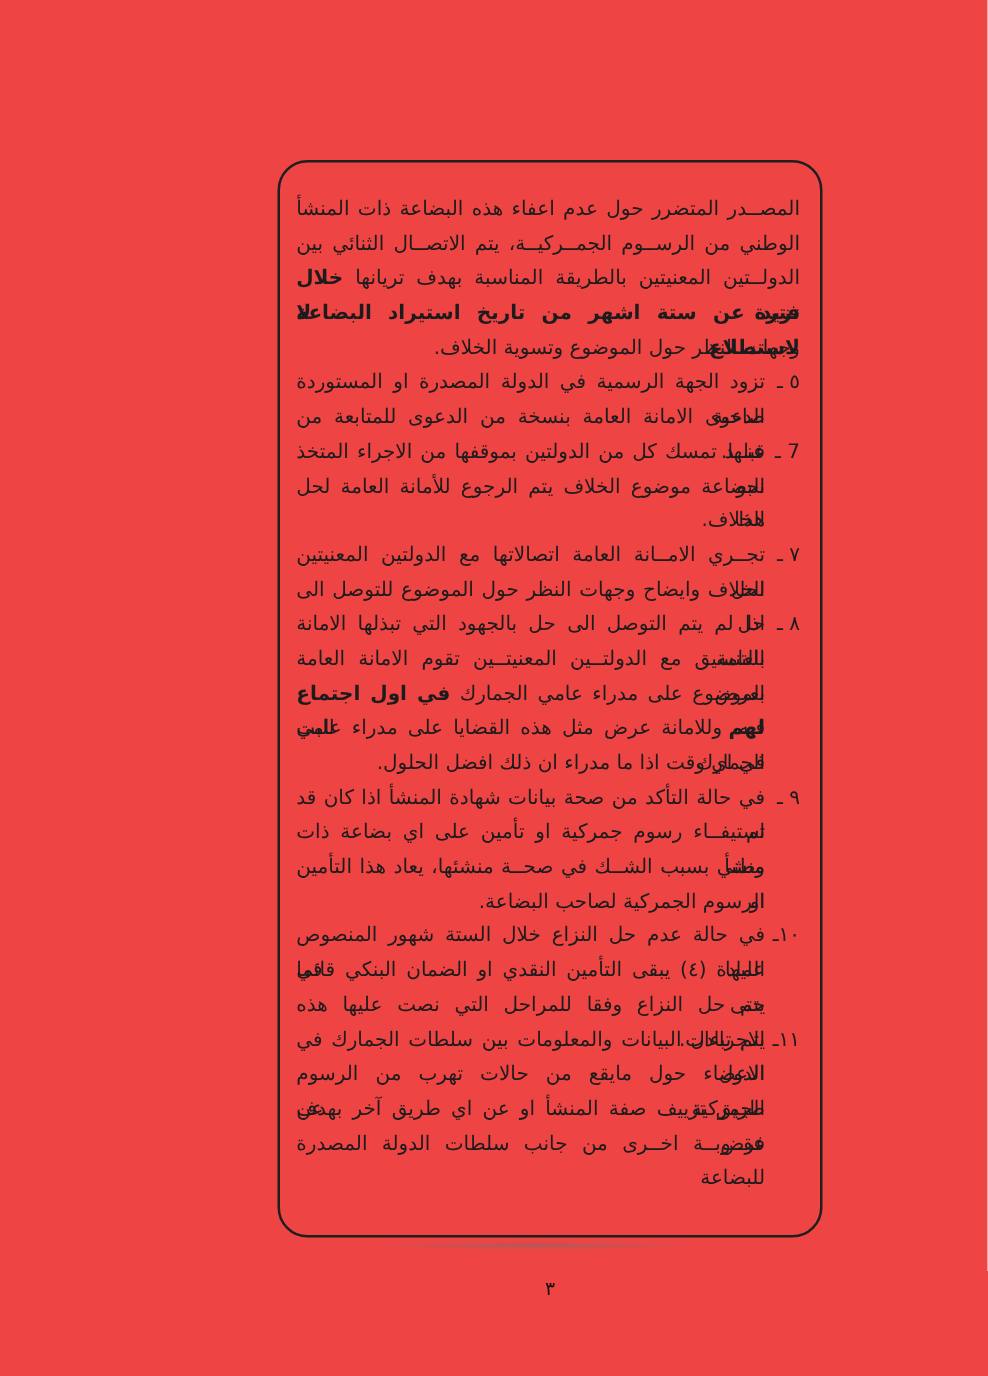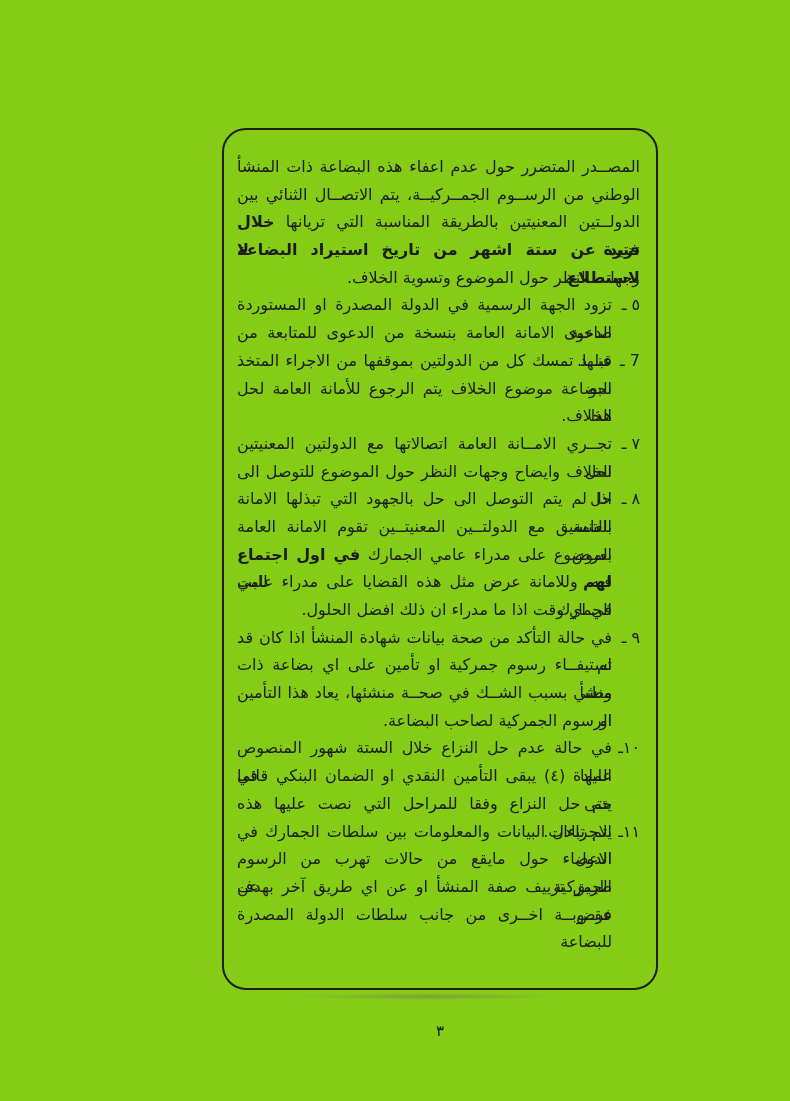--- a/index.html
+++ b/index.html
@@ -1,19 +1,19 @@
 <!DOCTYPE html>
 <html lang="ar"><head>
 <meta charset="utf-8">
 <style>
   html,body{margin:0;padding:0;background:#ffffff;}
   .page{
     position:relative;
     width:790px;height:1101px;
-    background:#84cc16;
+    background:#ef4444;
     overflow:hidden;
     font-family:"DejaVu Sans",sans-serif;
     color:#1c1c1c;
   }
   .frame{
     position:absolute;
     left:222px;top:128px;
     width:436px;height:862px;
     border:2px solid #1f1f1f;
     border-radius:24px;
@@ -66,21 +66,21 @@
 <body>
 
 <div class="page">
 
   <div class="frame">
     <div class="content">
 
       <div>
         <div class="line"><span>المصــدر المتضرر حول عدم اعفاء هذه البضاعة ذات المنشأ</span></div>
         <div class="line"><span>الوطني من الرســوم الجمــركيــة، يتم الاتصــال الثنائي بين</span></div>
-        <div class="line"><span>الدولــتين المعنيتين بالطريقة المناسبة التي تريانها </span><b>خلال فترة لا</b></div>
+        <div class="line"><span>الدولــتين المعنيتين بالطريقة المناسبة بهدف تريانها </span><b>خلال فترة لا</b></div>
         <div class="line"><b>تزيد عن ستة اشهر من تاريخ استيراد البضاعة لاستطلاع</b></div>
         <div class="line end"><span>وجهات النظر حول الموضوع وتسوية الخلاف.</span></div>
       </div>
 
       <div class="item">
         <span class="num">٥ ـ</span>
         <div class="line"><span>تزود الجهة الرسمية في الدولة المصدرة او المستوردة صاحبة</span></div>
         <div class="line"><span>الدعوى الامانة العامة بنسخة من الدعوى للمتابعة من قبلها.</span></div>
       </div>
 

